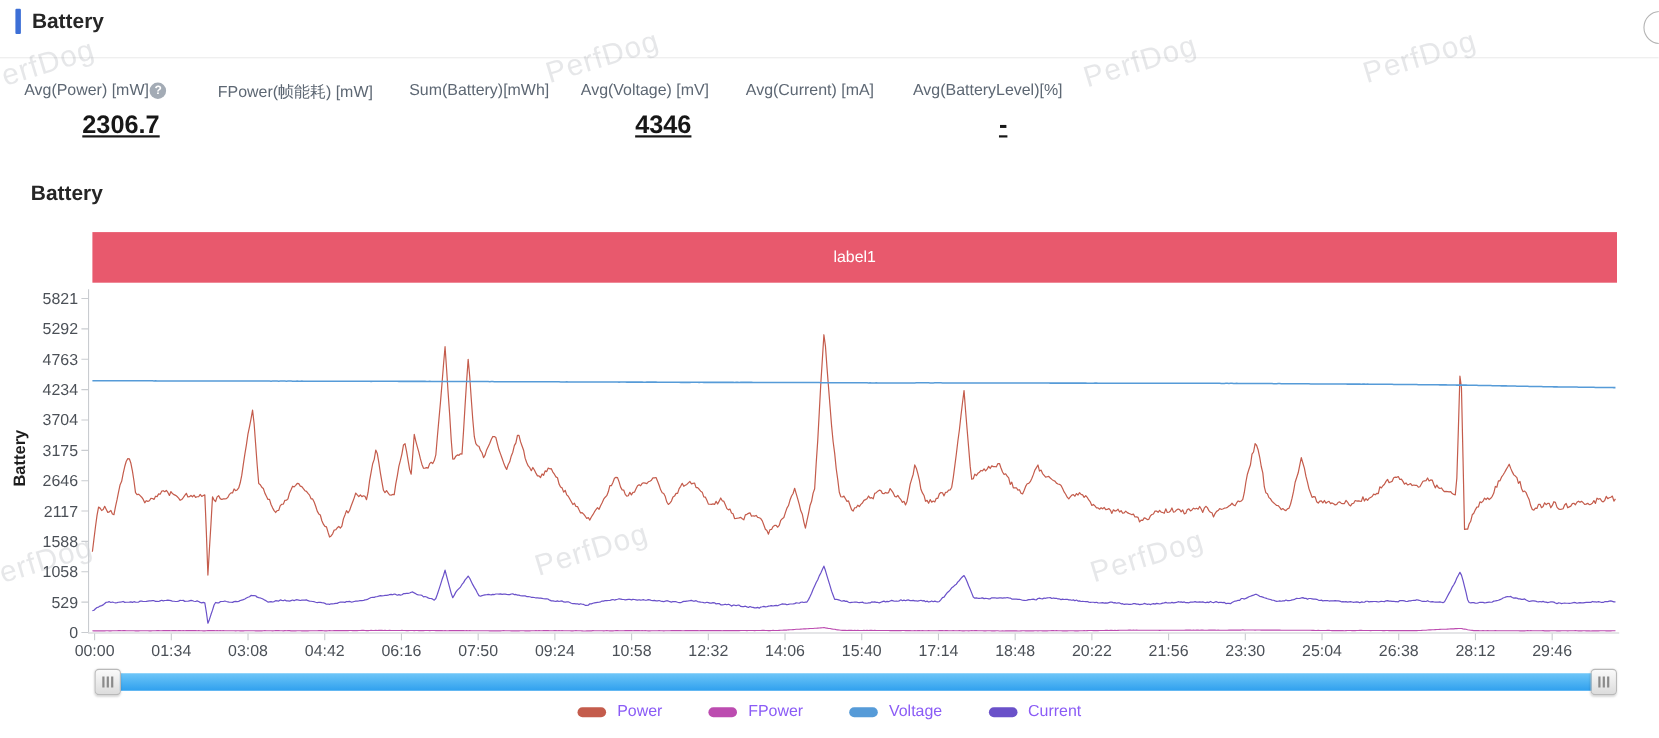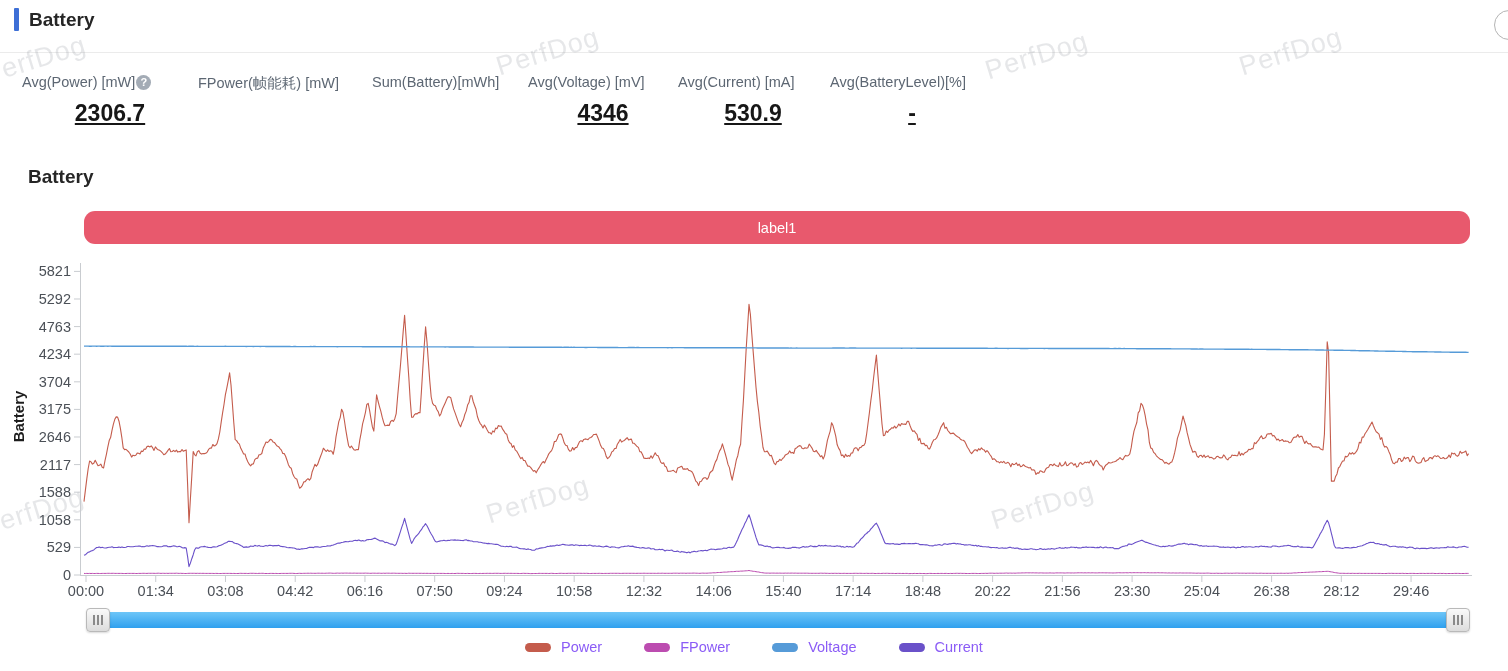--- a/index.html
+++ b/index.html
@@ -18,21 +18,21 @@
       transform:rotate(-17deg);transform-origin:left center;pointer-events:none;white-space:nowrap;}
   
   .stat{position:absolute;top:74px;text-align:center;}
   .stat-label{font-size:14.5px;color:#5d6773;display:flex;align-items:center;gap:1px;}
   .help{display:inline-flex;align-items:center;justify-content:center;width:15px;height:15px;border-radius:50%;
         background:#a3abb5;color:#fff;font-size:11px;font-weight:700;cursor:pointer;}
   .stat-value{font-size:23px;font-weight:700;color:#171717;margin-top:10px;text-decoration:underline;}
   
   .section-title{position:absolute;left:28px;top:166px;font-size:19px;font-weight:700;color:#262626;}
   
-  .banner{position:absolute;left:84px;top:211px;width:1386px;height:33px;display:flex;align-items:center;justify-content:center;border-radius:11px;}
+  .banner{position:absolute;left:84px;top:211px;width:1386px;height:46px;display:flex;align-items:center;justify-content:center;}
   .banner span{color:#ffffff;font-size:14.5px;}
   
   .y-title{position:absolute;left:-37px;top:408px;width:110px;text-align:center;transform:rotate(-90deg);
            font-size:15px;font-weight:700;color:#1d1d1d;}
   svg.chart{position:absolute;left:0;top:255px;font-family:"Liberation Sans",sans-serif;}
   
   .scrollbar{position:absolute;left:86px;top:609px;width:1384px;height:22px;}
   .scroll-fill{position:absolute;left:10px;right:10px;top:3px;height:16px;border-radius:2px;
                background:linear-gradient(180deg,#6ec6f8,#2fa0ee);}
   .scroll-handle{position:absolute;top:-1px;width:24px;height:24px;border:1px solid #b9b9b9;border-radius:4px;
@@ -85,21 +85,20 @@
 <div class="stat" style="left:528px;width:150px">
   <div class="stat-label">
       <span>Avg(Voltage) [mV]</span>
     </div>
   <div class="stat-value">4346</div>
 </div>
 <div class="stat" style="left:678px;width:150px">
   <div class="stat-label">
       <span>Avg(Current) [mA]</span>
     </div>
-  <div class="stat-value">530.9</div>
 </div>
 <div class="stat" style="left:830px;width:164px">
   <div class="stat-label">
       <span>Avg(BatteryLevel)[%]</span>
     </div>
   <div class="stat-value">-</div>
 </div>
 
 <div class="section-title">Battery</div>
 

